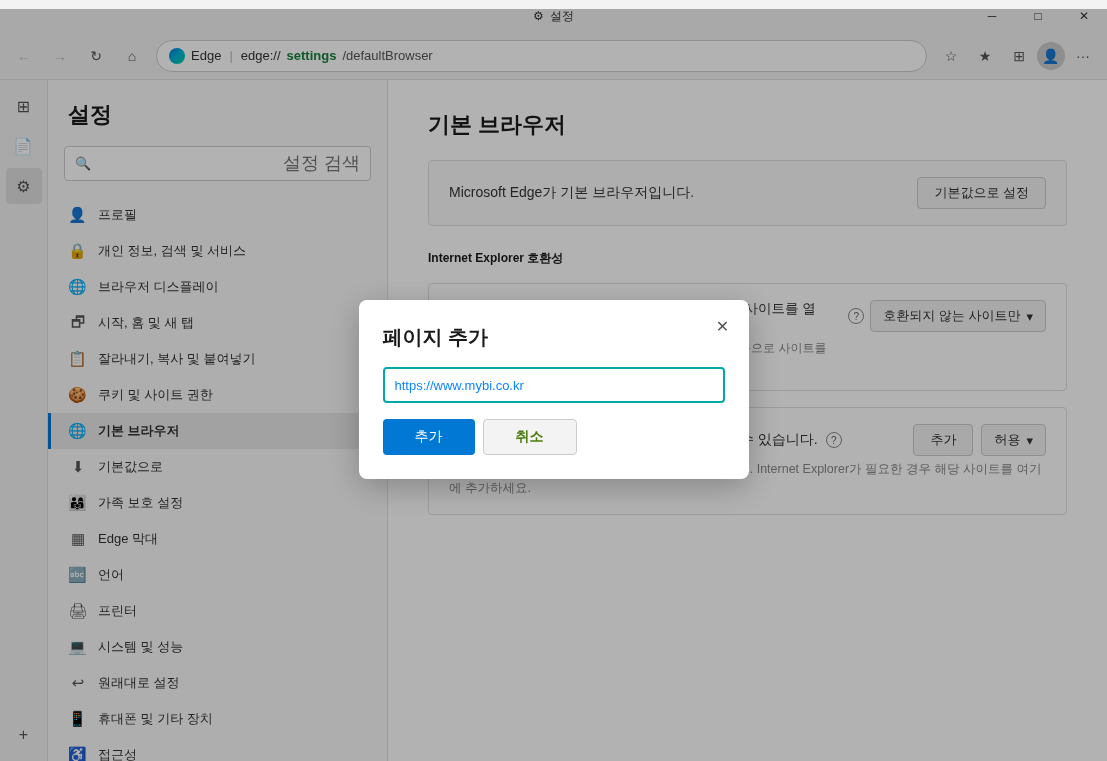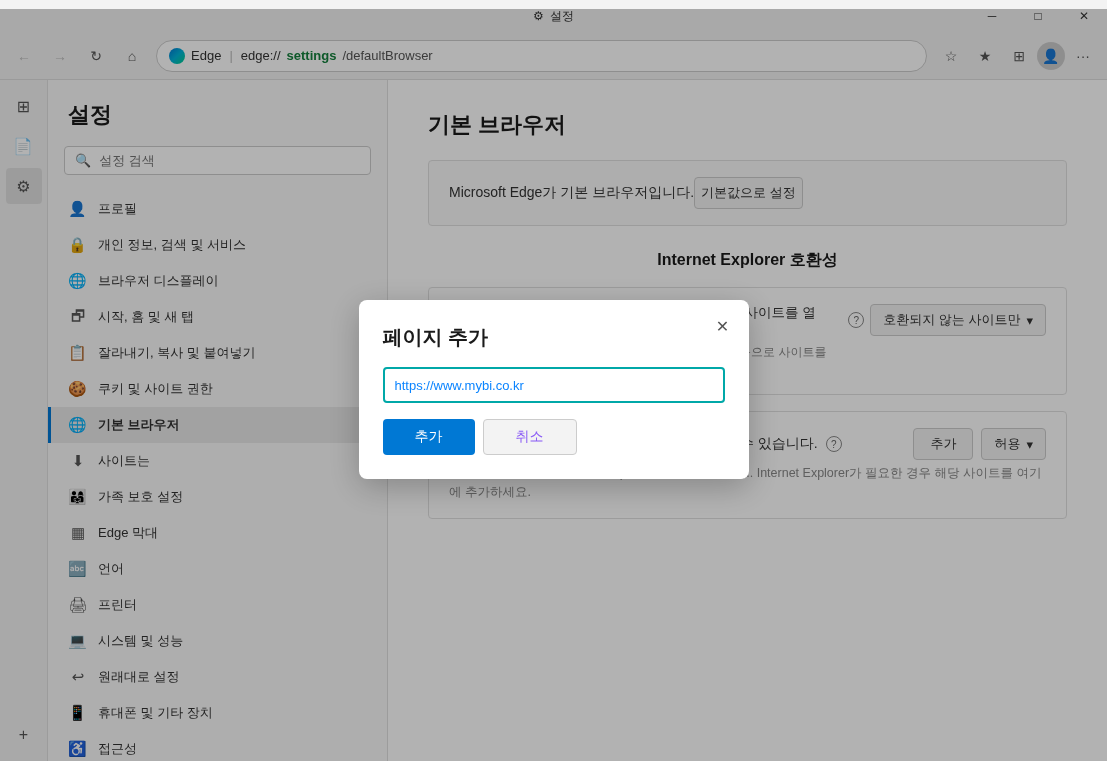--- a/index.html
+++ b/index.html
@@ -151,24 +151,25 @@
       align-items: center;
       background: #fff;
       border: 1px solid #ccc;
       border-radius: 4px;
       padding: 6px 10px;
       gap: 8px;
     }
     .search-box input {
       border: none;
       outline: none;
-      font-size: 13px;
+      font-size: 18px;
       color: #701a75;
       background: transparent;
       width: 100%;
+      text-align: right;
     }
     .search-icon-small { color: #666; font-size: 13px; }
 
     .nav-item {
       display: flex;
       align-items: center;
       padding: 8px 20px;
       cursor: pointer;
       gap: 10px;
       font-size: 13px;
@@ -202,48 +203,47 @@
     }
     .section-title {
       font-size: 22px;
       font-weight: 600;
       color: #1a1a1a;
       margin-bottom: 20px;
     }
     .info-box {
       display: flex;
       align-items: center;
-      justify-content: flex-start;
+      justify-content: space-between;
       background: #f9f9f9;
       border: 1px solid #e0e0e0;
       border-radius: 4px;
       padding: 16px 20px;
       margin-bottom: 24px;
     }
     .info-box-text {
       font-size: 14px;
       color: #333;
       font-weight: 500;
     }
     .btn-default {
       background: #f3f3f3;
       border: 1px solid #ccc;
       border-radius: 4px;
-      padding: 6px 6px;
+      padding: 6px 16px;
       font-size: 13px;
       color: #333;
       cursor: pointer;
     }
 
     .section-title2 {
-      font-size: 16px;
+      font-size: 12px;
       font-weight: 600;
       color: #1a1a1a;
       margin-bottom: 16px;
-      text-align: center;
     }
     .card {
       border: 1px solid #e0e0e0;
       border-radius: 4px;
       padding: 16px 20px;
       margin-bottom: 16px;
       background: #fff;
     }
     .card-row {
       display: flex;
@@ -383,22 +383,23 @@
       color: #fff;
       cursor: pointer;
       font-weight: 500;
     }
     .btn-secondary {
       background: #f3f3f3;
       border: 1px solid #ccc;
       border-radius: 4px;
       padding: 8px 32px;
       font-size: 14px;
-      color: #8b5cf6;
-      cursor: pointer;
+      color: #4d7c0f;
+      cursor: pointer;
+      font-weight: bold;
     }
 
     
     .avatar {
       width: 28px;
       height: 28px;
       border-radius: 50%;
       background: #ccc;
       display: flex;
       align-items: center;
@@ -487,21 +488,21 @@
       <div class="nav-item">
         <span class="nav-icon">🍪</span>
         <span>쿠키 및 사이트 권한</span>
       </div>
       <div class="nav-item active">
         <span class="nav-icon">🌐</span>
         <span>기본 브라우저</span>
       </div>
       <div class="nav-item">
         <span class="nav-icon">⬇</span>
-        <span>사이트는</span>
+        <span>기본값으로</span>
       </div>
       <div class="nav-item">
         <span class="nav-icon">👨‍👩‍👧</span>
         <span>가족 보호 설정</span>
       </div>
       <div class="nav-item">
         <span class="nav-icon">▦</span>
         <span>Edge 막대</span>
       </div>
       <div class="nav-item">

